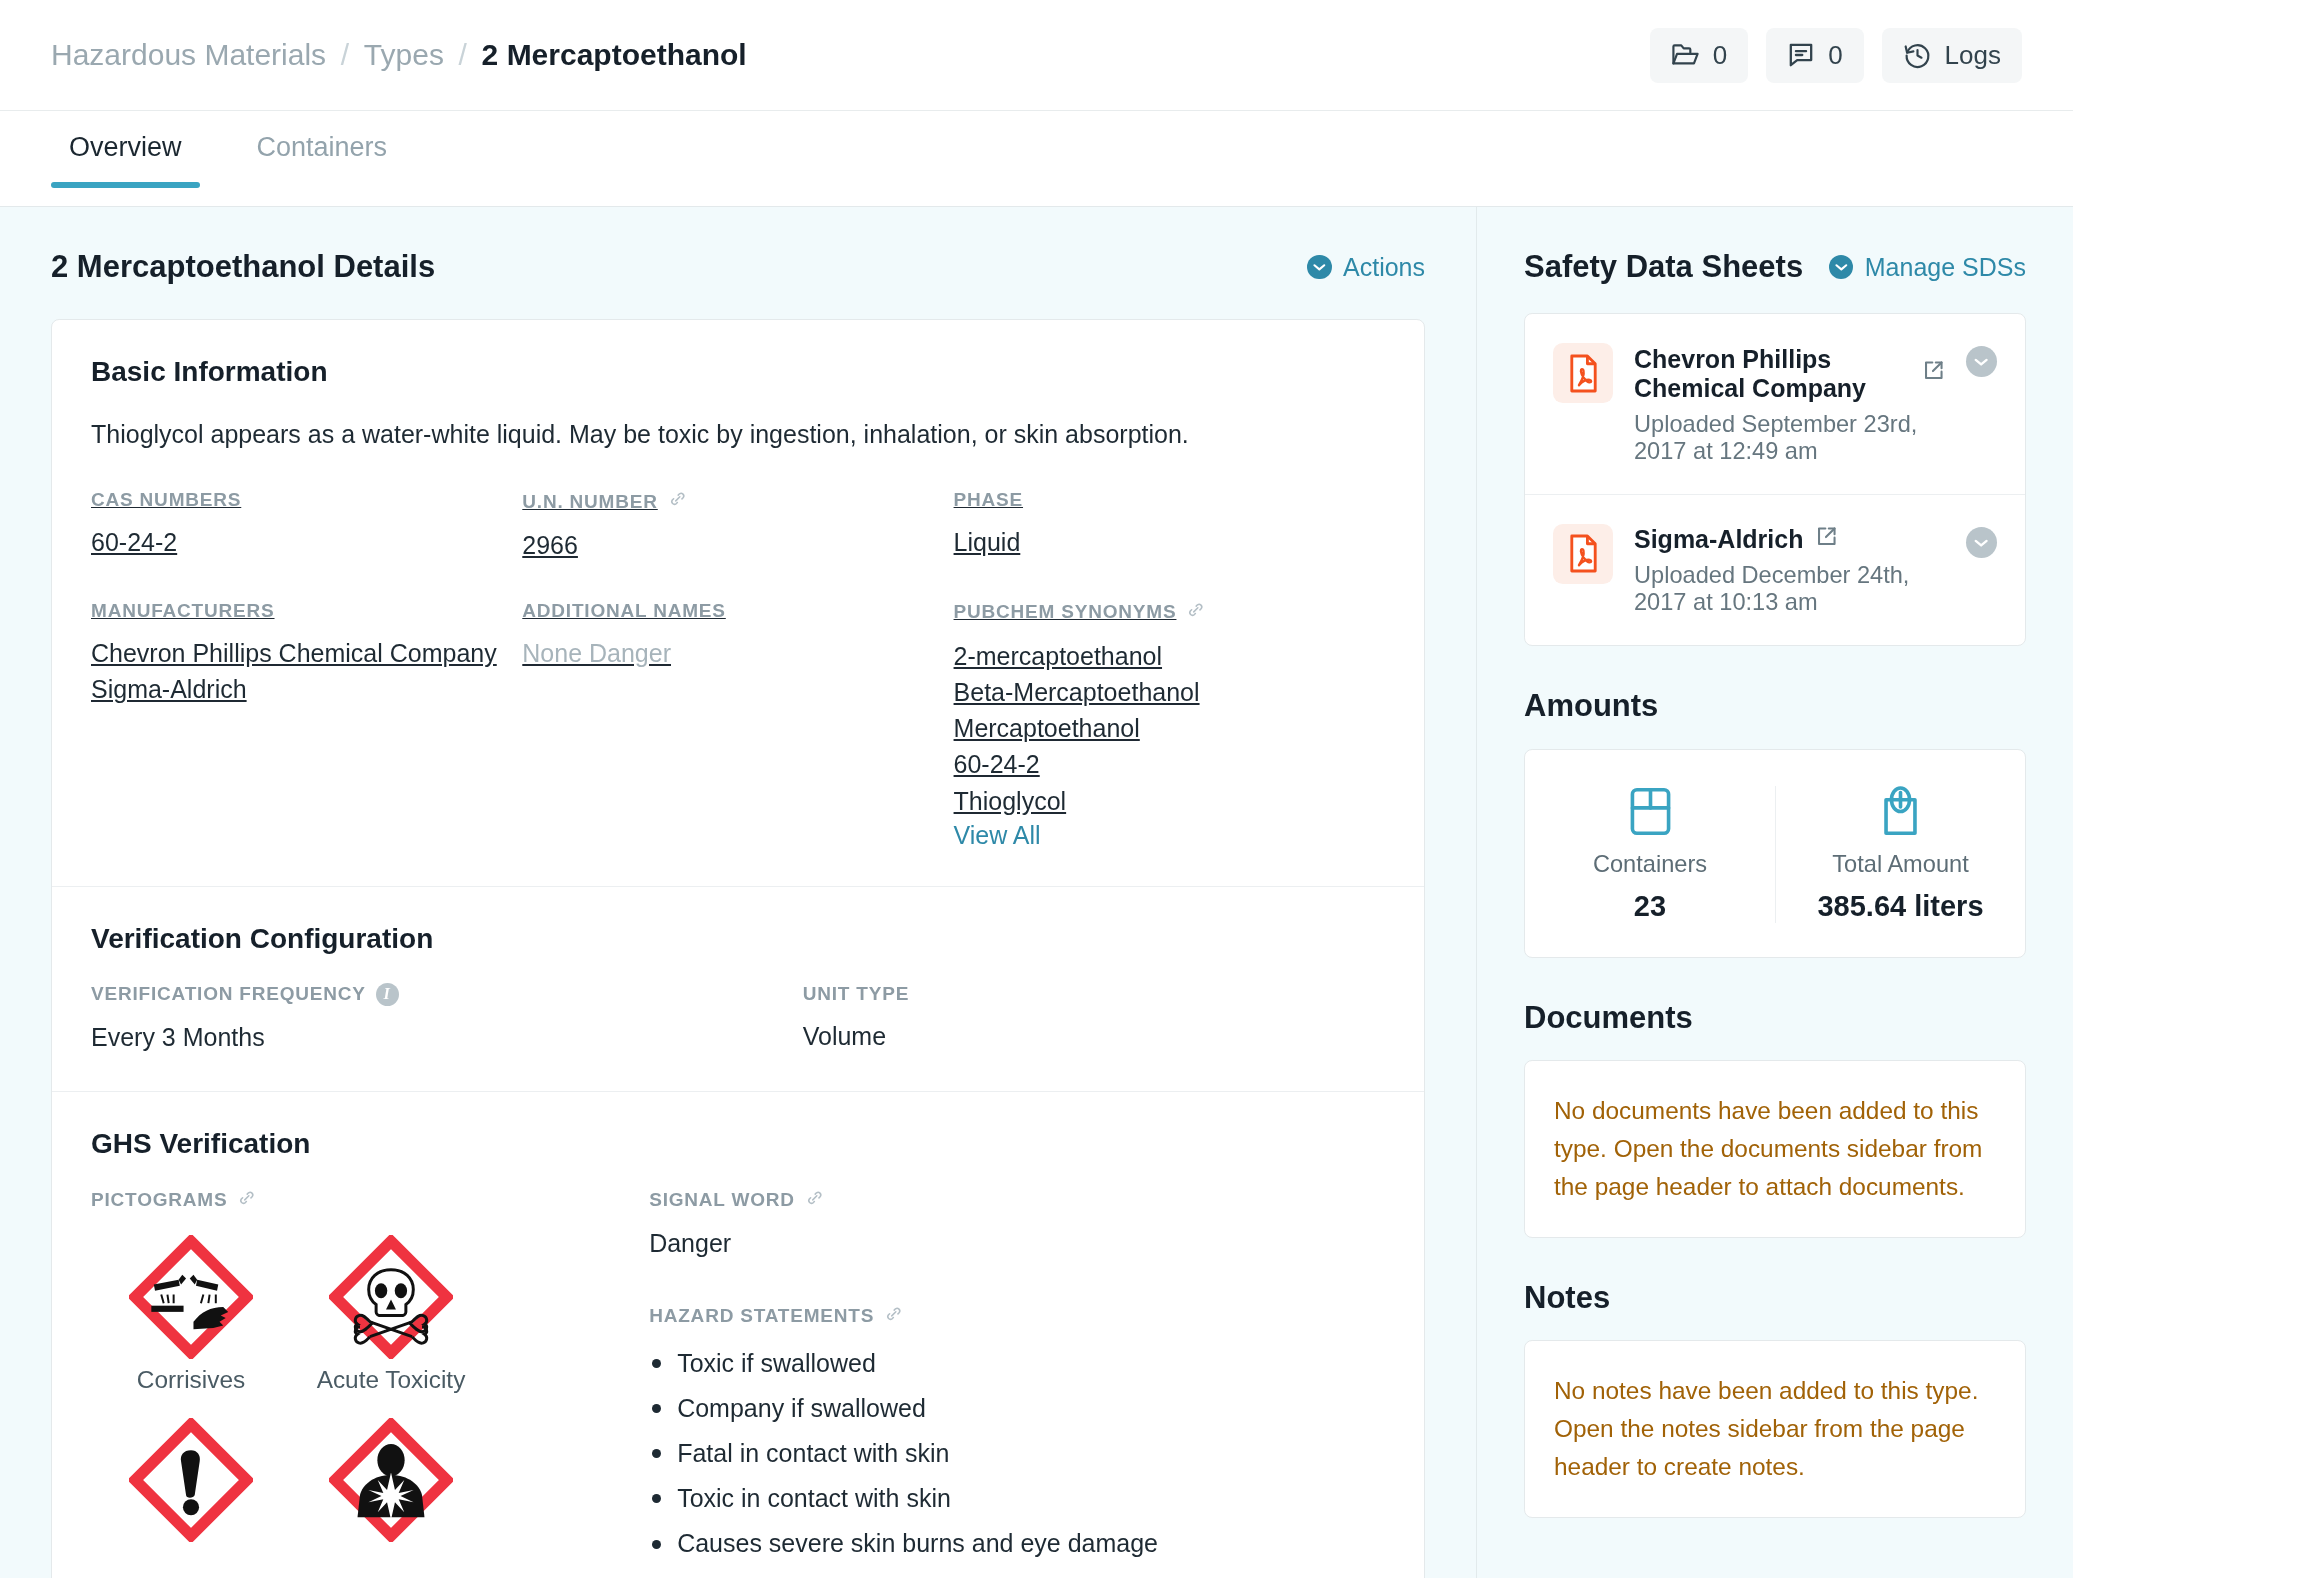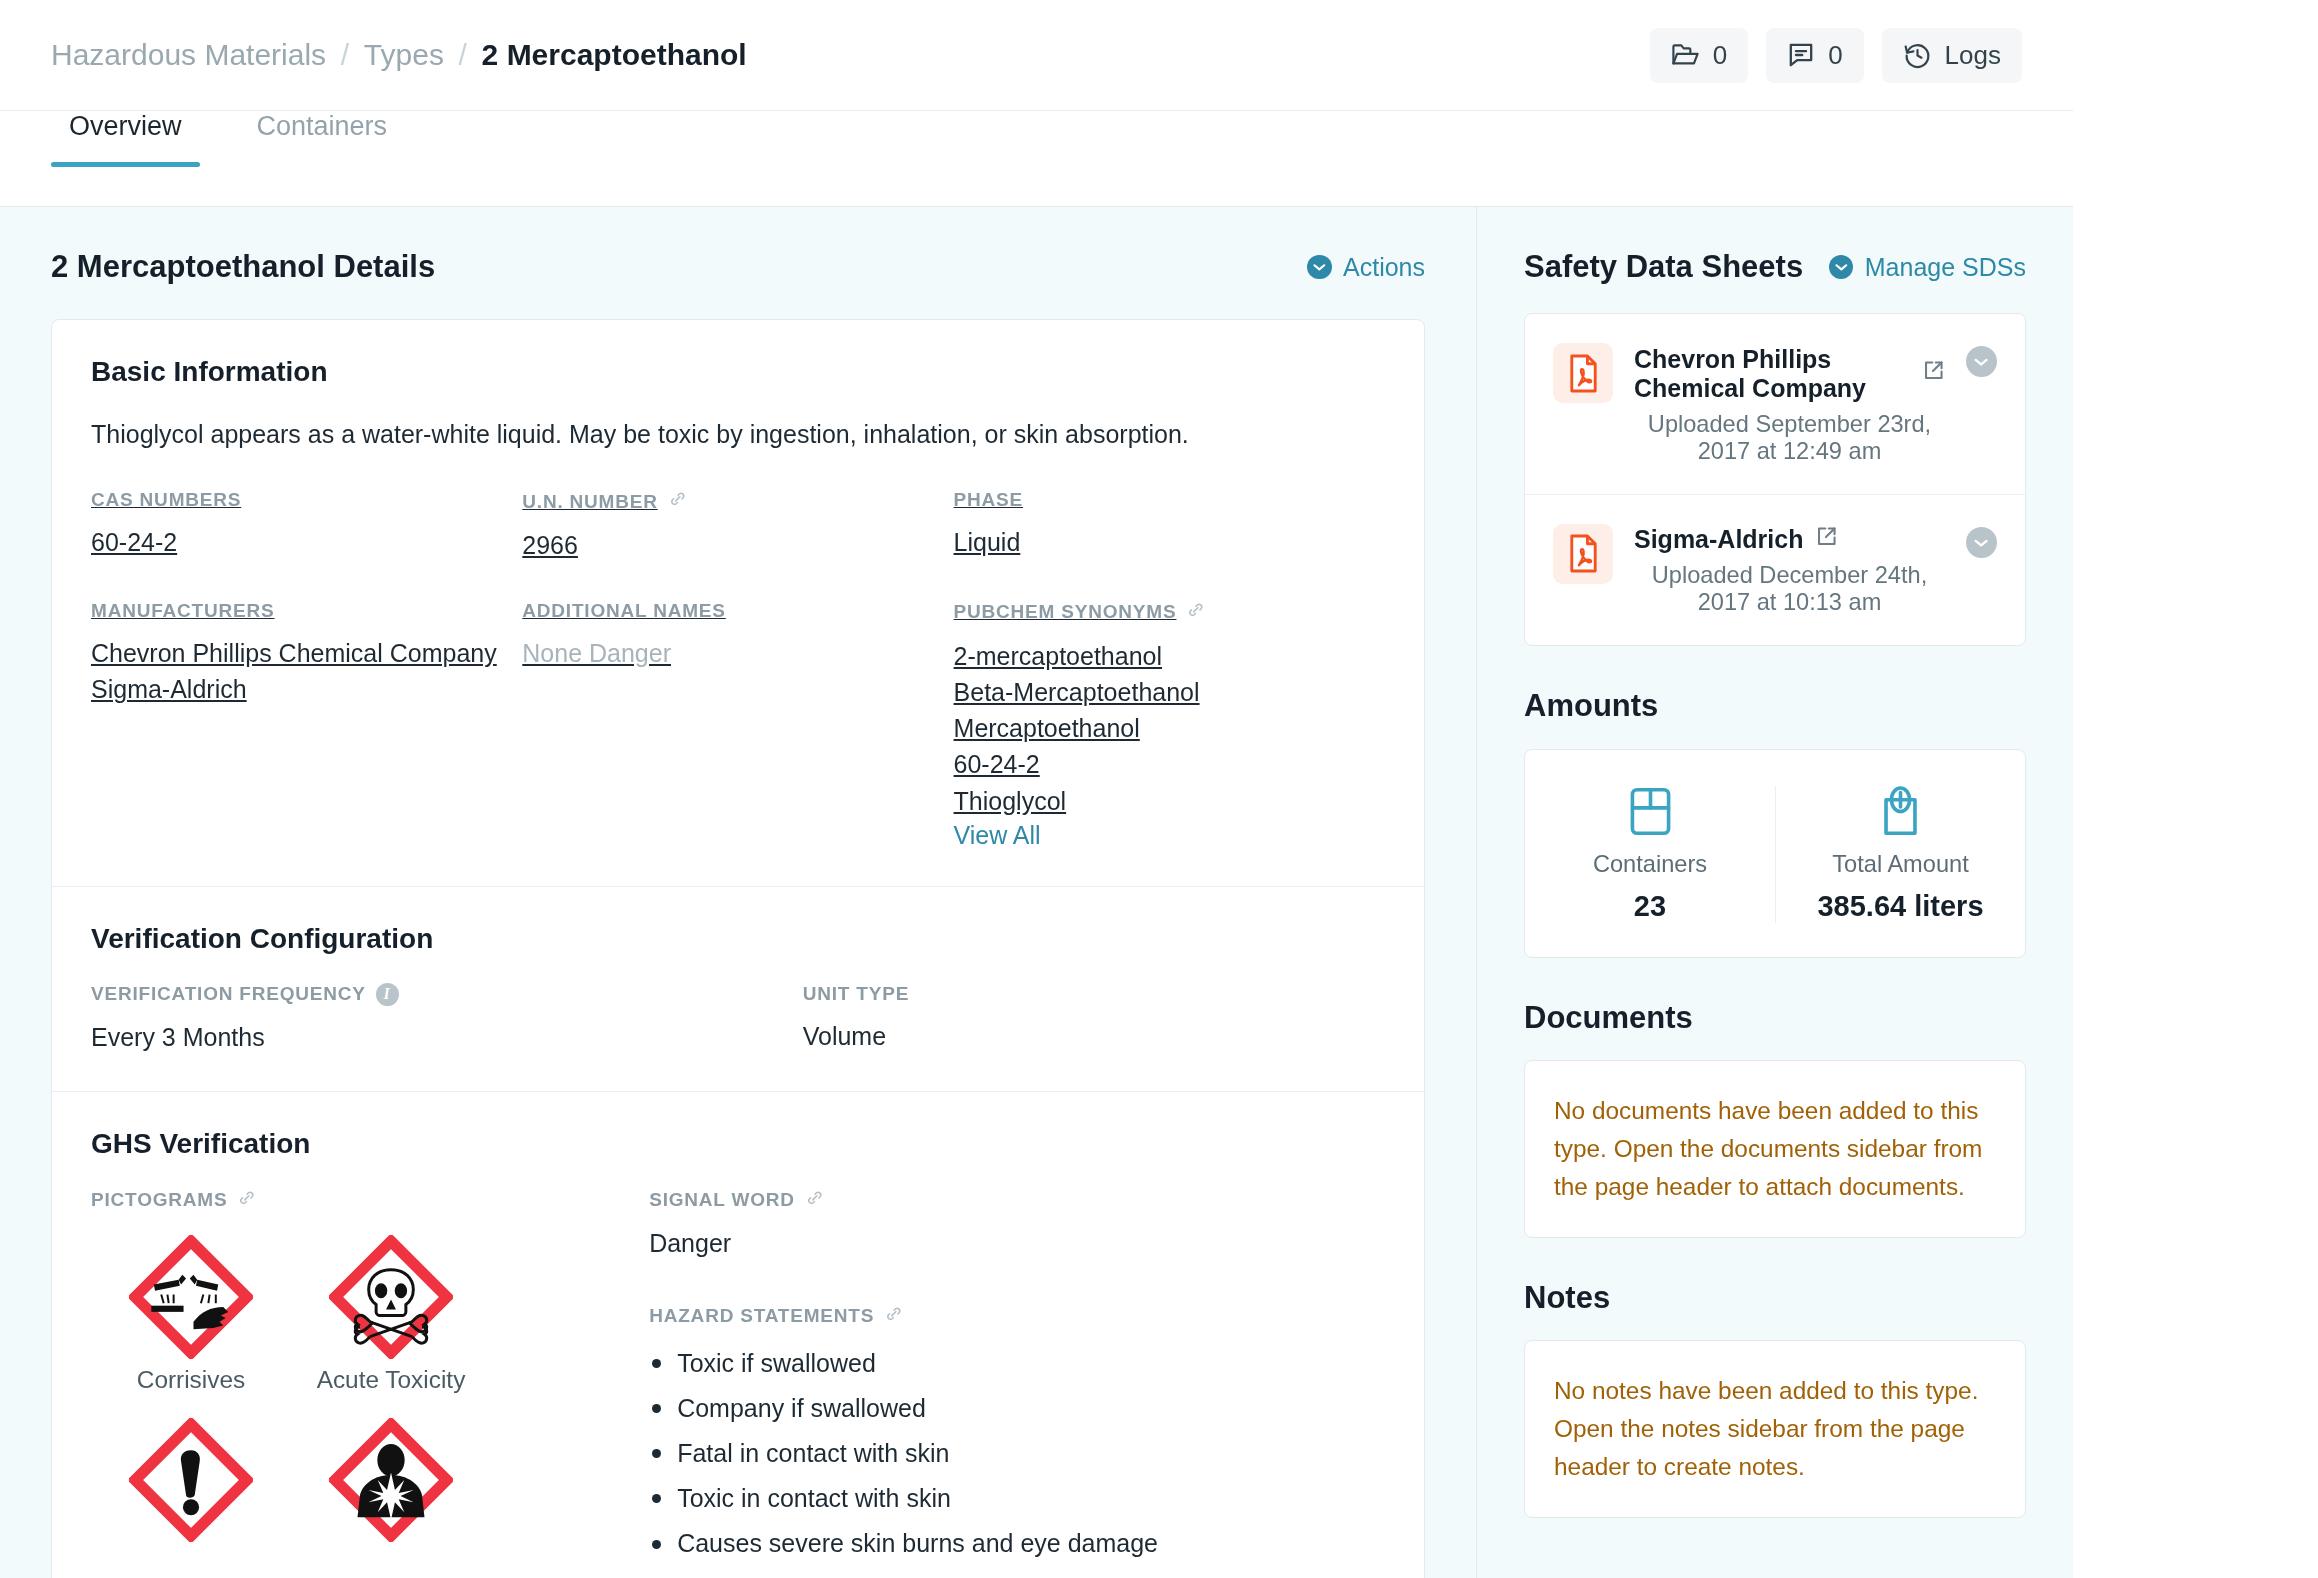--- a/index.html
+++ b/index.html
@@ -47,21 +47,21 @@
   .hdr-btn .cnt { font-size: 26px; color: #32434d; }
   .hdr-btn svg { display: block; }
 
   
   .tabbar {
     height: 96px;
     flex: 0 0 96px;
     background: #ffffff;
     border-bottom: 1.6px solid #e3e9eb;
     display: flex;
-    align-items: flex-start;
+    align-items: center;
     padding: 0 51px;
     gap: 0;
   }
   .tab {
     font-size: 27px;
     padding: 0 18px 23px 18px;
     margin-right: 39px;
     color: #93a3ac;
     position: relative;
     cursor: pointer;
@@ -197,21 +197,21 @@
   .pdf-chip {
     width: 60px; height: 60px; flex: 0 0 60px;
     background: #fdeee8; border-radius: 9.8px;
     display: flex; align-items: center; justify-content: center;
   }
   .sds-main { flex: 1 1 auto; padding-top: 1.6px; }
   .sds-name {
     font-size: 25px; font-weight: 700; color: #16202a;
     display: flex; align-items: center; gap: 11.4px;
   }
-  .sds-date { font-size: 23.6px; color: #66767f; margin-top: 8.1px; text-align: center; }
+  .sds-date { font-size: 23.6px; color: #66767f; margin-top: 8.1px; }
   .chev-gray {
     width: 31px; height: 31px; border-radius: 50%;
     background: #b9c4ca; flex: 0 0 31px;
     display: flex; align-items: center; justify-content: center;
     cursor: pointer; margin-top: 3.3px;
   }
 
   .amt-card {
     background: #fff; border: 1.6px solid #e4e9eb; border-radius: 8.1px;
     display: flex; padding: 36px 0 34px 0;

